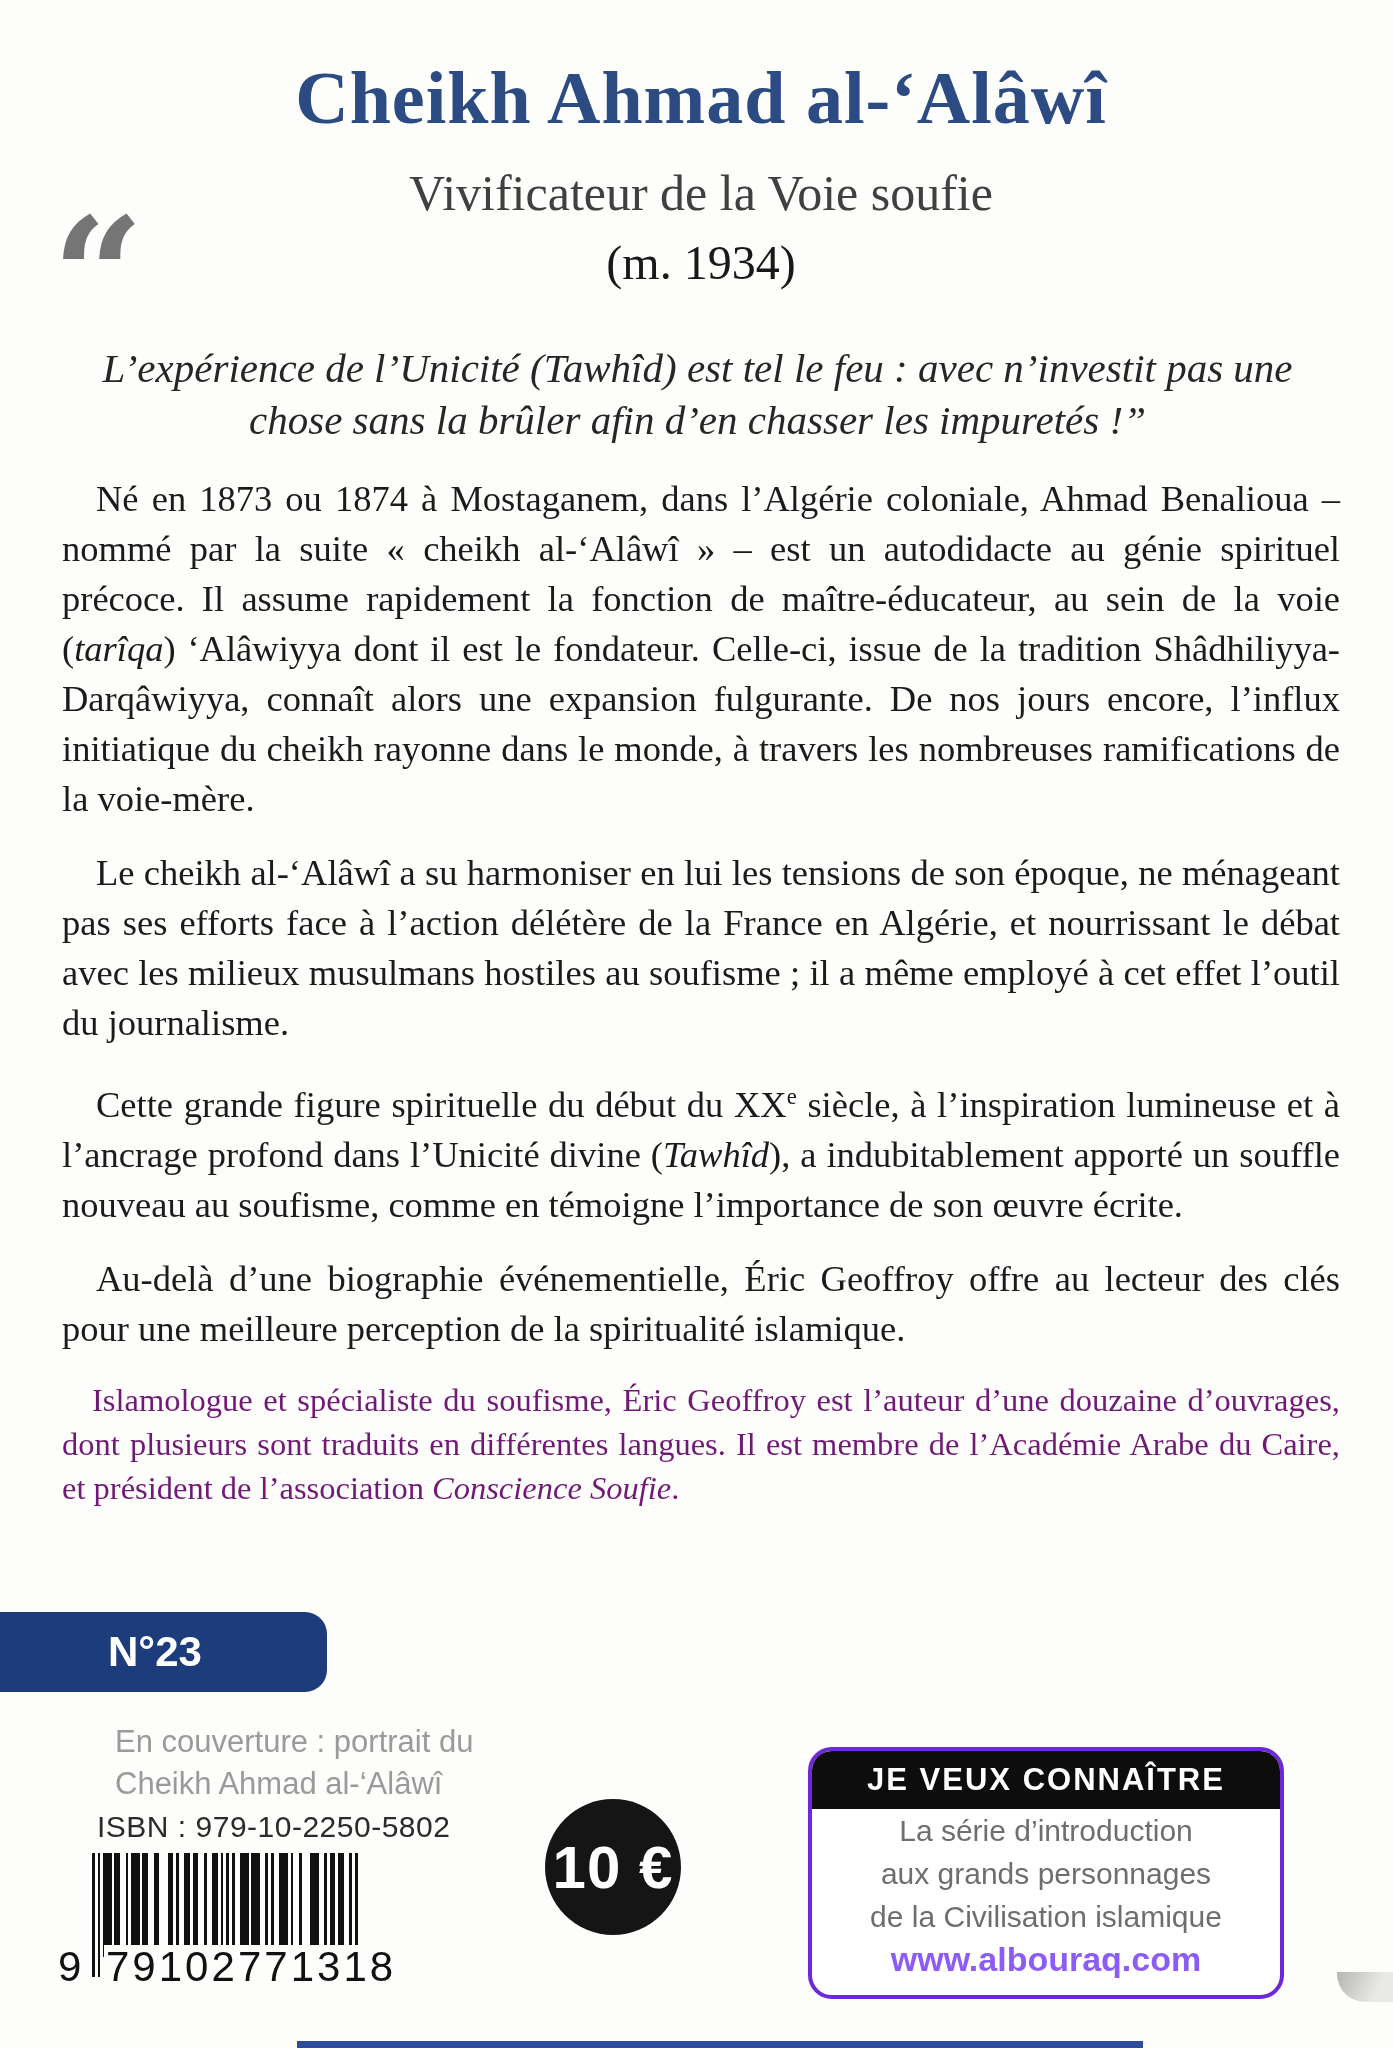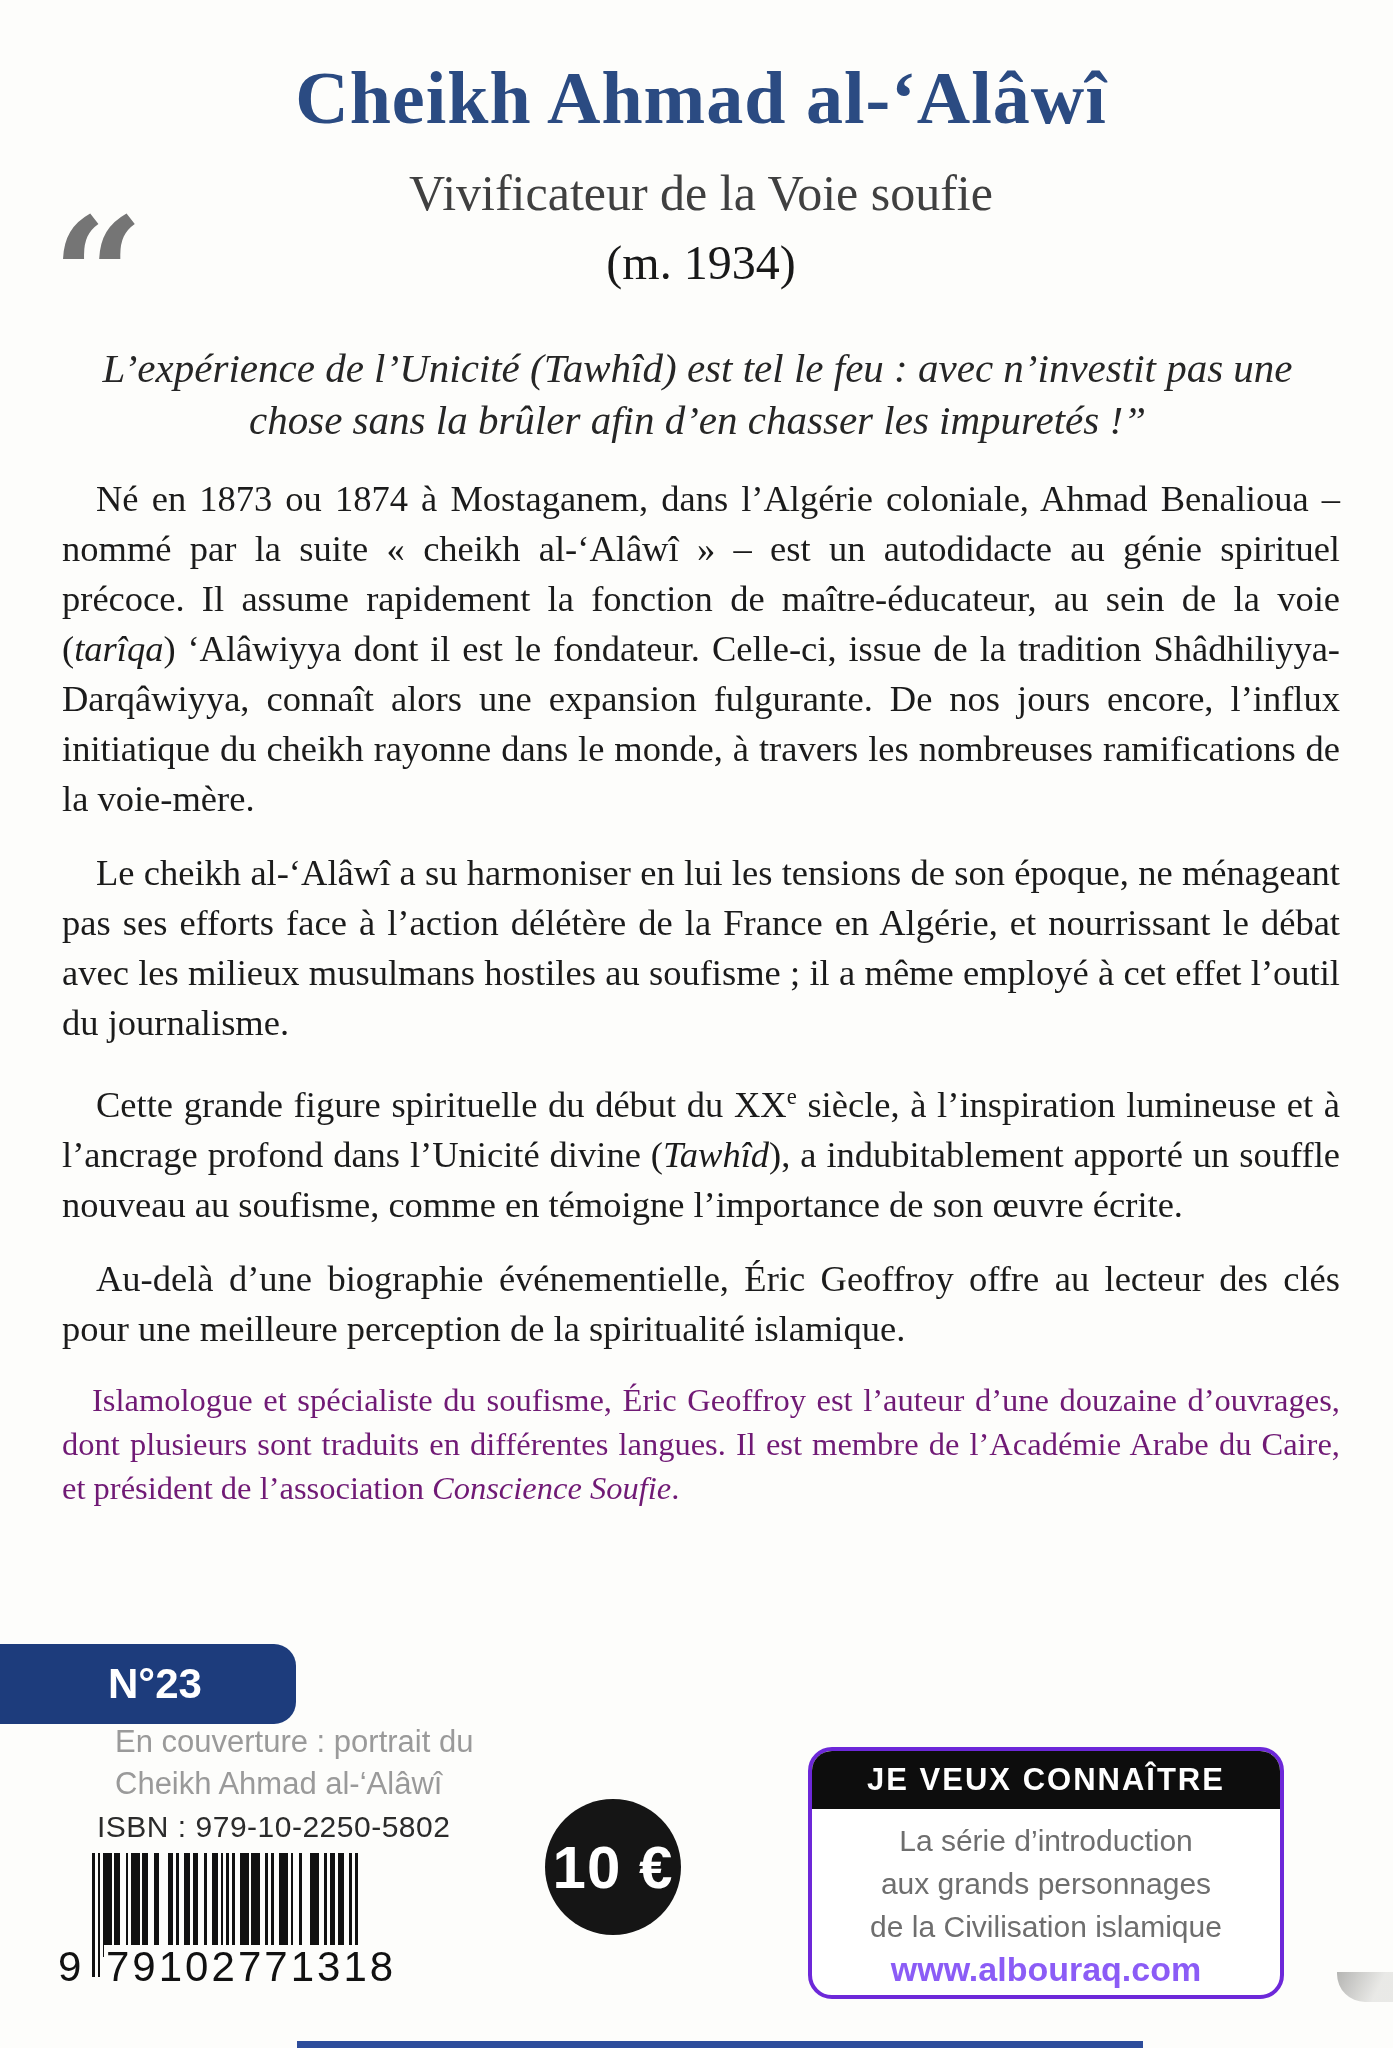--- a/index.html
+++ b/index.html
@@ -30,22 +30,22 @@
     margin:0 0 24px 0; text-align:justify; text-indent:34px;
     font-size:36.5px; line-height:50px; color:#1b1b1b;
   }
   .body-text p sup{font-size:0.62em;}
   .bio{
     margin-top:24px; text-align:justify; text-indent:30px;
     font-size:32.5px; line-height:44px; color:#701a75;
   }
   
   .num-badge{
-    position:absolute; left:0; top:1612px; width:296px; height:80px;
-    background:var(--badge-blue); border-radius:0 22px 22px 0;margin-top:32px;
+    position:absolute; left:0; top:1612px; width:327px; height:80px;
+    background:var(--badge-blue); border-radius:0 22px 22px 0;
   }
   .num-badge span{
     display:block; padding-left:108px; line-height:80px;
     font-family:"Liberation Sans", sans-serif; font-weight:700;
     font-size:42px; color:#ffffff;
   }
   .cover-note{
     position:absolute; left:115px; top:1721px;
     font-family:"Liberation Sans", sans-serif; font-size:31px;
     line-height:42px; color:var(--caption-gray);
@@ -85,21 +85,21 @@
     overflow:hidden; box-sizing:border-box;
   }
   .promo-header{
     height:58px; background:var(--box-header);
     display:flex; align-items:center; justify-content:center;
   }
   .promo-header span{
     font-family:"Liberation Sans", sans-serif; font-weight:700;
     font-size:31px; letter-spacing:2px; color:#ffffff;
   }
-  .promo-body{padding-top:10px; text-align:center;}
+  .promo-body{padding-top:0; text-align:center;}
   .promo-body .line{
     font-family:"Liberation Sans", sans-serif; font-size:30px;
     line-height:43px; color:#6e6e6e;
   }
   .promo-url{
     font-family:"Liberation Sans", sans-serif; font-weight:700;
     font-size:34px; color:#8b5cf6; margin-top:2px;
   }
   
   .bottom-strip{

